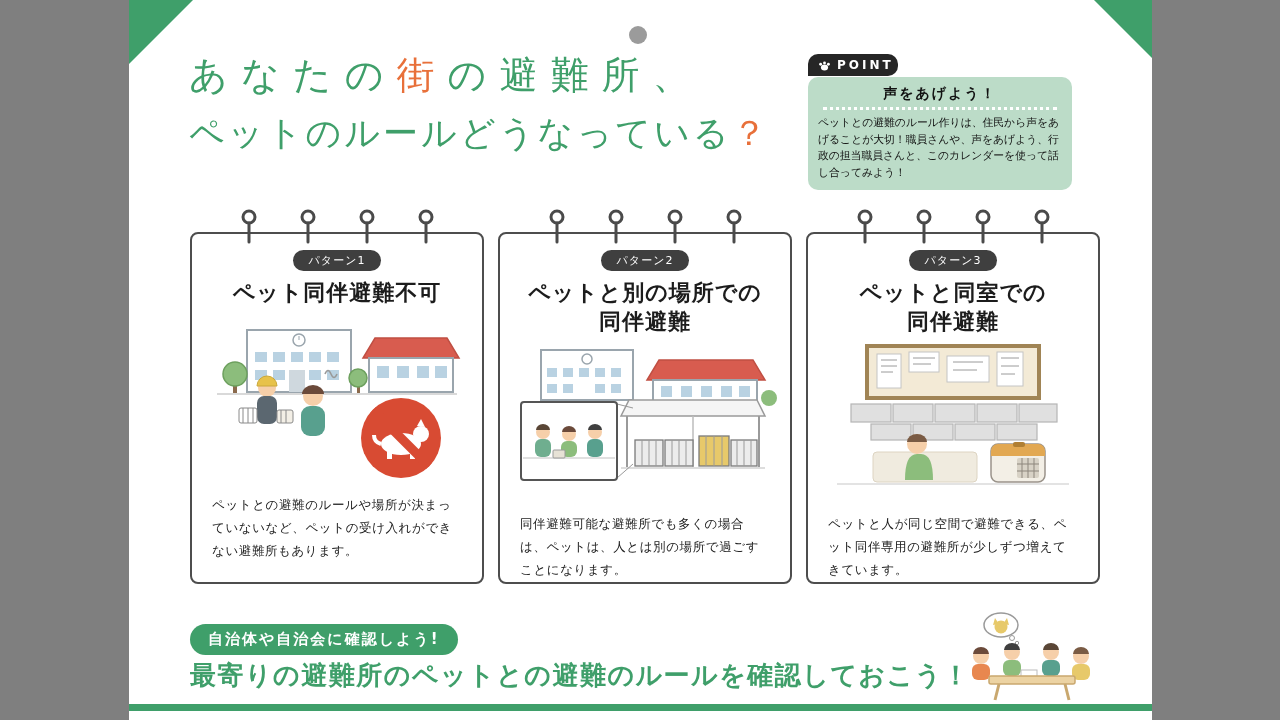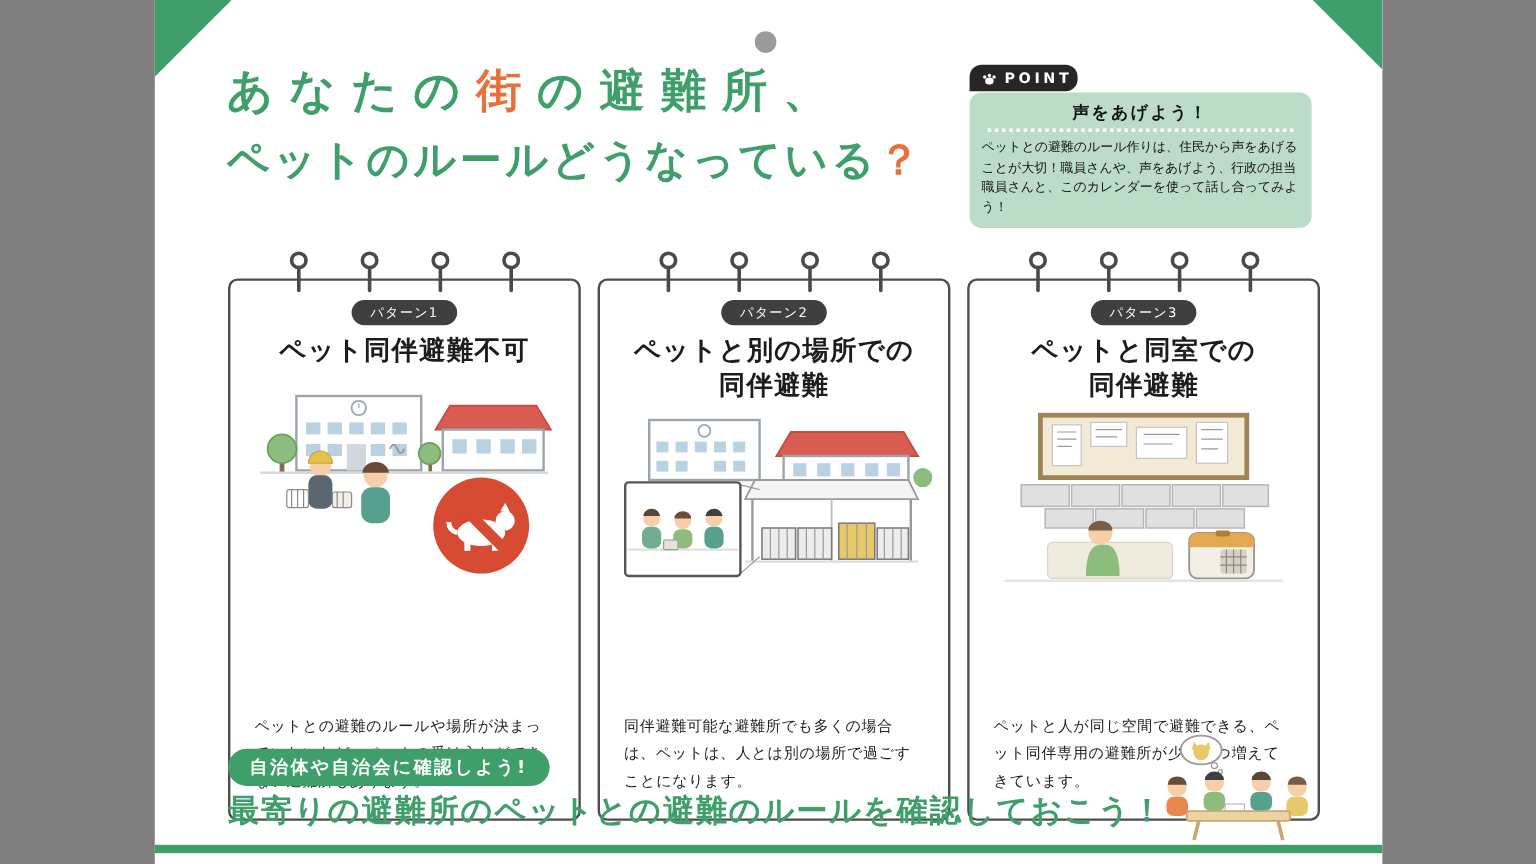--- a/index.html
+++ b/index.html
@@ -11,39 +11,39 @@
     overflow: hidden;
   }
   .page { position:absolute; left:129px; top:0; width:1023px; height:720px; background:#ffffff; }
 
   .corner { position:absolute; background: var(--green, #3f9f6a); }
   .corner-left  { left:0; top:0; width:64px; height:64px; clip-path:polygon(0 0,100% 0,0 100%); }
   .corner-right { right:0; top:0; width:58px; height:58px; clip-path:polygon(0 0,100% 0,100% 100%); }
   .hole { position:absolute; left:500px; top:26px; width:18px; height:18px; border-radius:50%; background:#9b9b9b; }
   .bottom-bar { position:absolute; left:0; right:0; bottom:9px; height:7px; background: var(--green, #3f9f6a); }
 
-  .title { position:absolute; left:60px; top:50px; color: var(--green, #3f9f6a); font-weight:700; white-space:nowrap; }
+  .title { position:absolute; left:60px; top:50px; color: var(--green, #3f9f6a); font-weight:400; white-space:nowrap; }
   .title-line1 { font-size:38px; letter-spacing:13px; }
   .title-line2 { font-size:35px; letter-spacing:3px; margin-top:9px; }
   .accent { color: var(--orange, #e8703a); }
 
   .subtitle { position:absolute; left:61px; top:164px; font-size:12.5px; color:#222; letter-spacing:0.5px; white-space:nowrap; }
   .subtitle-label { color: var(--green, #3f9f6a); font-weight:800; font-size:15px; margin-right:2px; }
 
   .point-badge { position:absolute; left:679px; top:54px; display:flex; align-items:center; gap:6px;
     background: var(--dark, #262626); color:#fff; font-size:12px; font-weight:700; letter-spacing:3px;
     padding:4px 4px 4px 10px; border-radius:10px 10px 10px 0; z-index:2; }
-  .point-box { position:absolute; left:679px; top:77px; width:285px; min-height:108px;
+  .point-box { position:absolute; left:679px; top:77px; width:264px; min-height:108px;
     background: var(--light-green, #bcdcc8); border-radius:10px; padding:8px 10px 8px; }
   .point-heading { text-align:center; font-size:14px; font-weight:800; letter-spacing:2px; color:#111; }
   .point-divider { width:96%; margin:4px auto 5px; border-bottom:3px dotted #ffffff; }
   .point-body { font-size:10.8px; line-height:1.55; color:#111; font-weight:500; }
 
   .cards { position:absolute; left:61px; top:232px; width:910px; display:flex; justify-content:space-between; }
-  .card { position:relative; width:294px; height:452px; background:#fff; border:2px solid #4d4d4d;
+  .card { position:relative; width:294px; height:352px; background:#fff; border:2px solid #4d4d4d;
     border-radius:8px; display:flex; flex-direction:column; align-items:center; }
   .rings { position:absolute; top:-26px; left:0; right:0; display:flex; justify-content:center; gap:43px; }
   .ring { width:16px; height:36px; }
   .card-badge { margin-top:16px; background:#3f3f3f; color:#fff; font-size:11px; letter-spacing:1px;
     padding:3px 16px; border-radius:11px; }
   .card-title { margin-top:8px; text-align:center; font-size:22px; font-weight:700; line-height:1.3;
     letter-spacing:1px; color:#1c1c1c; }
   .card-art { margin-top:4px; width:264px; height:172px; flex:none; }
   .card-desc { margin-top:auto; margin-bottom:20px; width:250px; font-size:12.5px; line-height:1.85;
     letter-spacing:0.6px; color:#222; font-weight:500; }

